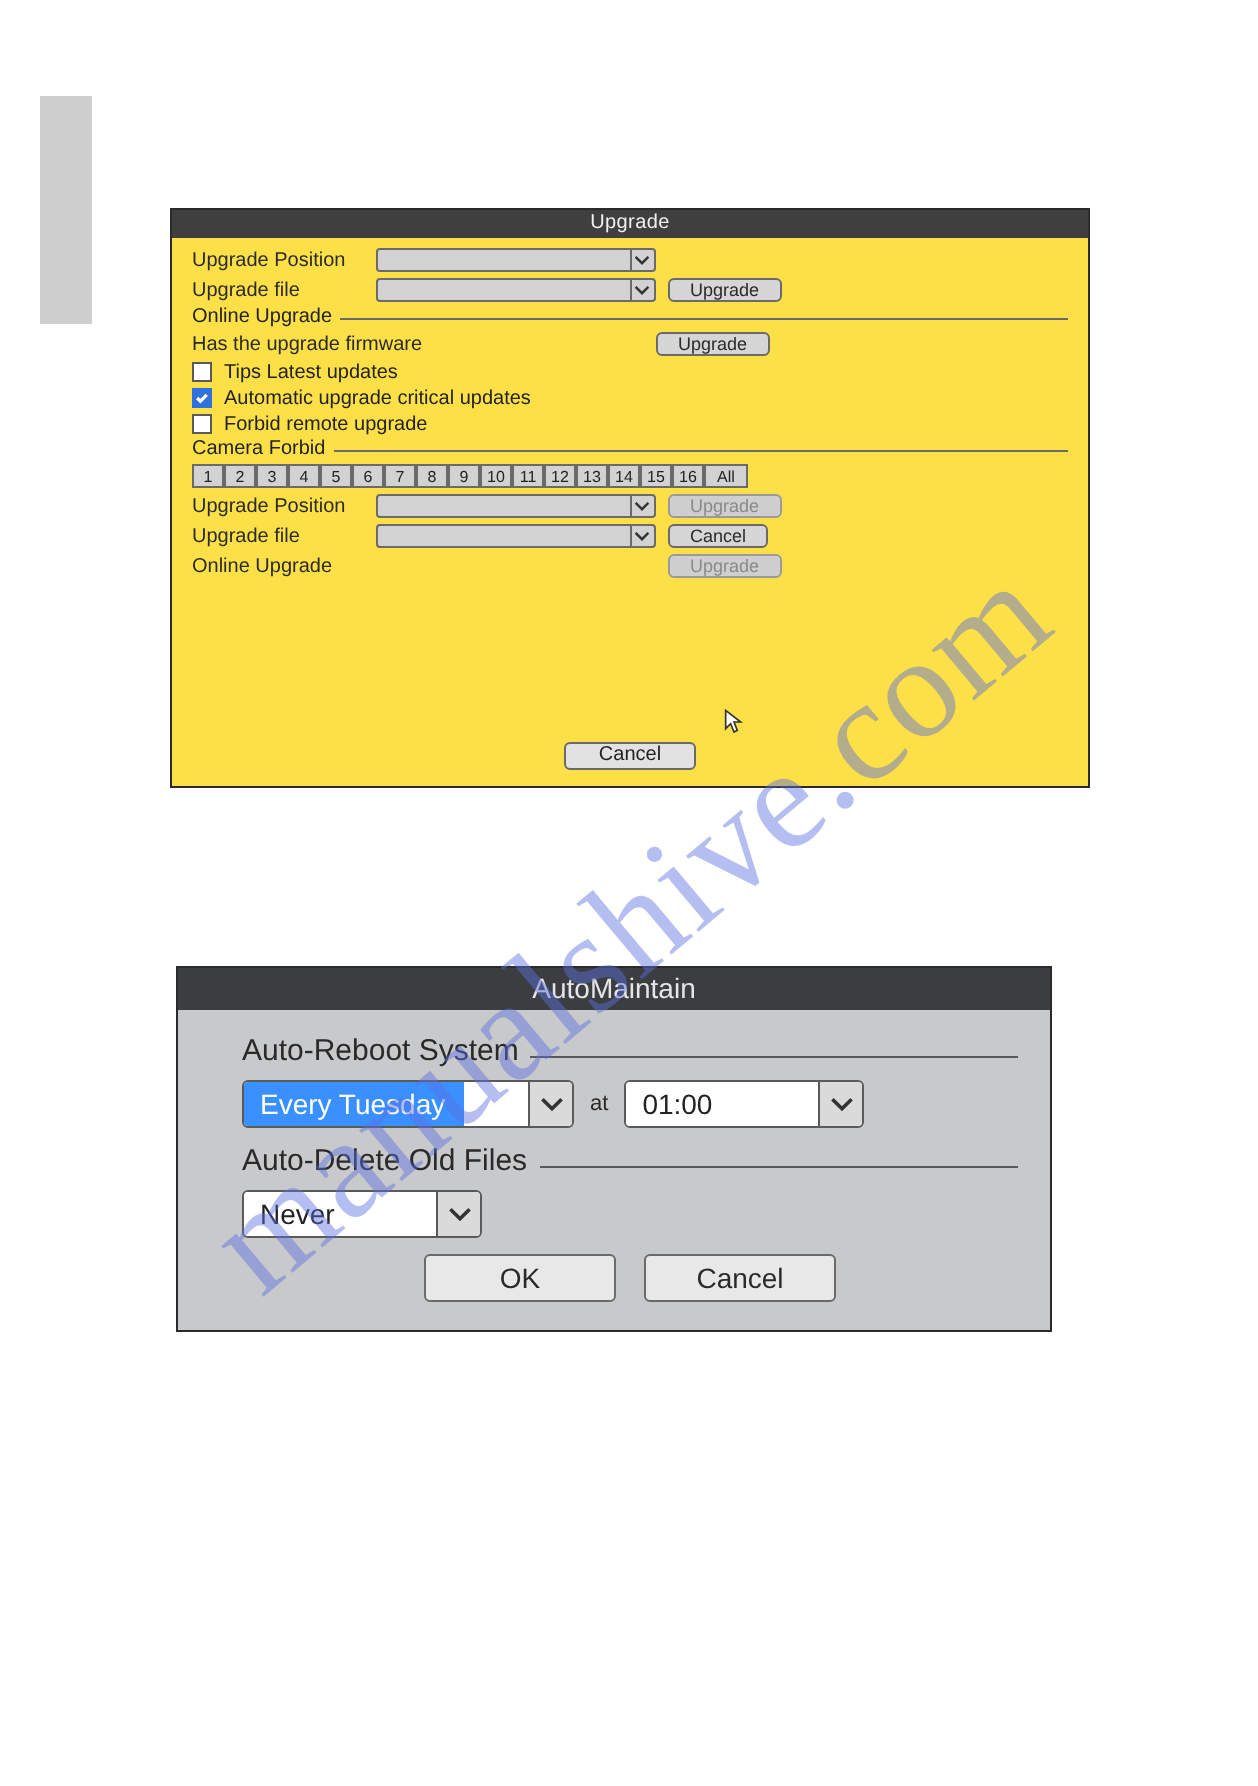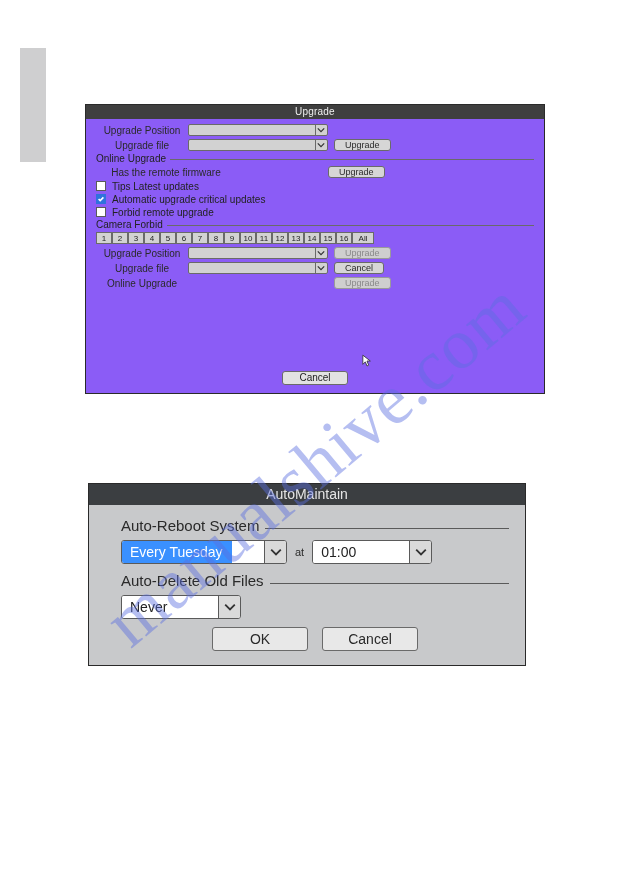--- a/index.html
+++ b/index.html
@@ -32,41 +32,41 @@
     font-family: Georgia, serif;
     letter-spacing: 1px;
     z-index: 50;
   }
   
   .dlg-upgrade {
     position: absolute;
     left: 85px;
     top: 104px;
     width: 460px;
-    background: #8b5cf6;
+    background: #fde047;
     border: 1px solid #2a2a2a;
     font-size: 10px;
     color: #222;
   }
   .titlebar {
     background: #3f3f3f;
     color: #f0f0f0;
     text-align: center;
     padding: 1px 0 2px 0;
     font-size: 10px;
     letter-spacing: 0.2px;
   }
   .dlg-upgrade .body { padding: 4px 10px 6px 10px; }
   .row {
     display: flex;
     align-items: center;
     height: 14px;
     margin-bottom: 1px;
   }
-  .lbl { width: 92px; flex: 0 0 auto; color: #2a2a2a; text-align: center; }
+  .lbl { width: 92px; flex: 0 0 auto; color: #2a2a2a; }
   .sel {
     display: inline-flex;
     align-items: center;
     justify-content: flex-end;
     width: 140px;
     height: 12px;
     background: #d2d2d2;
     border: 1px solid #6a6a6a;
     border-radius: 2px;
     padding-right: 2px;
@@ -292,21 +292,21 @@
       </span>
       <span class="btn">Upgrade</span>
     </div>
 
     <div class="grouphdr">
       <span>Online Upgrade</span>
       <span class="line"></span>
     </div>
 
     <div class="row">
-      <span class="lbl" style="width:140px">Has the remote firmware</span>
+      <span class="lbl" style="width:140px">Has the upgrade firmware</span>
       <span style="flex:0 0 92px"></span>
       <span class="btn">Upgrade</span>
     </div>
 
     <div class="chk-row">
       <span class="chk"></span>
       <span>Tips Latest updates</span>
     </div>
     <div class="chk-row">
       <span class="chk checked">

